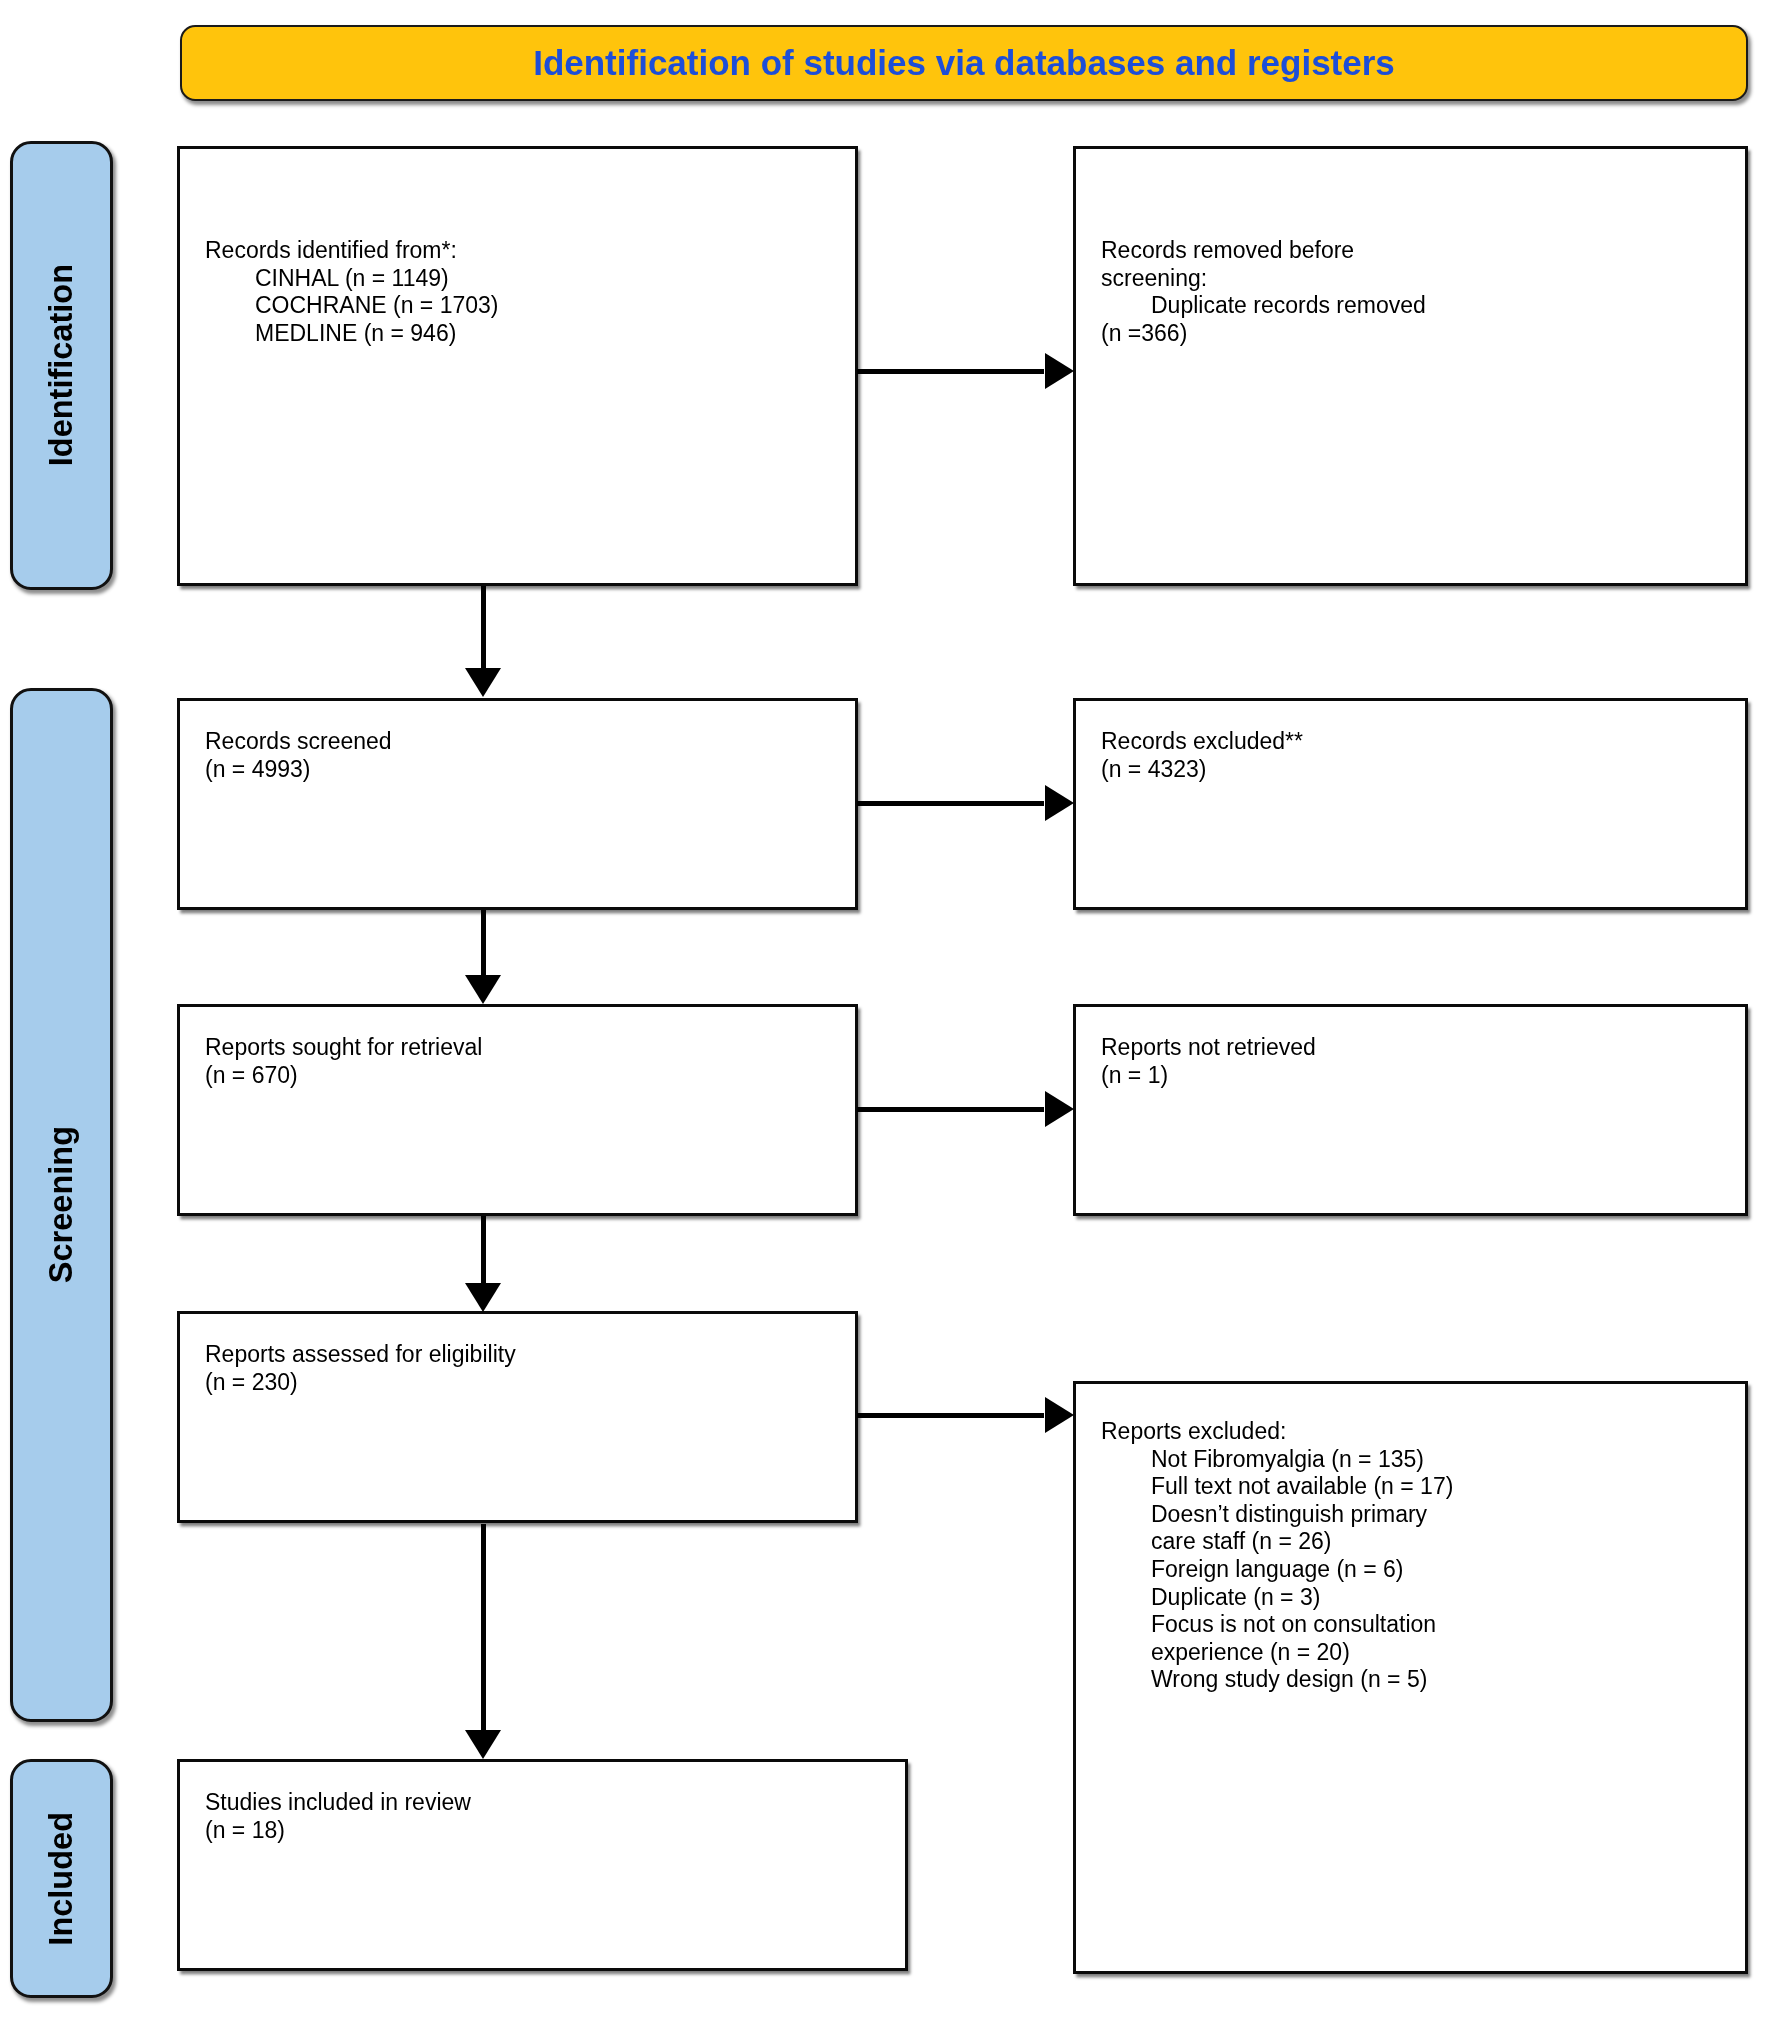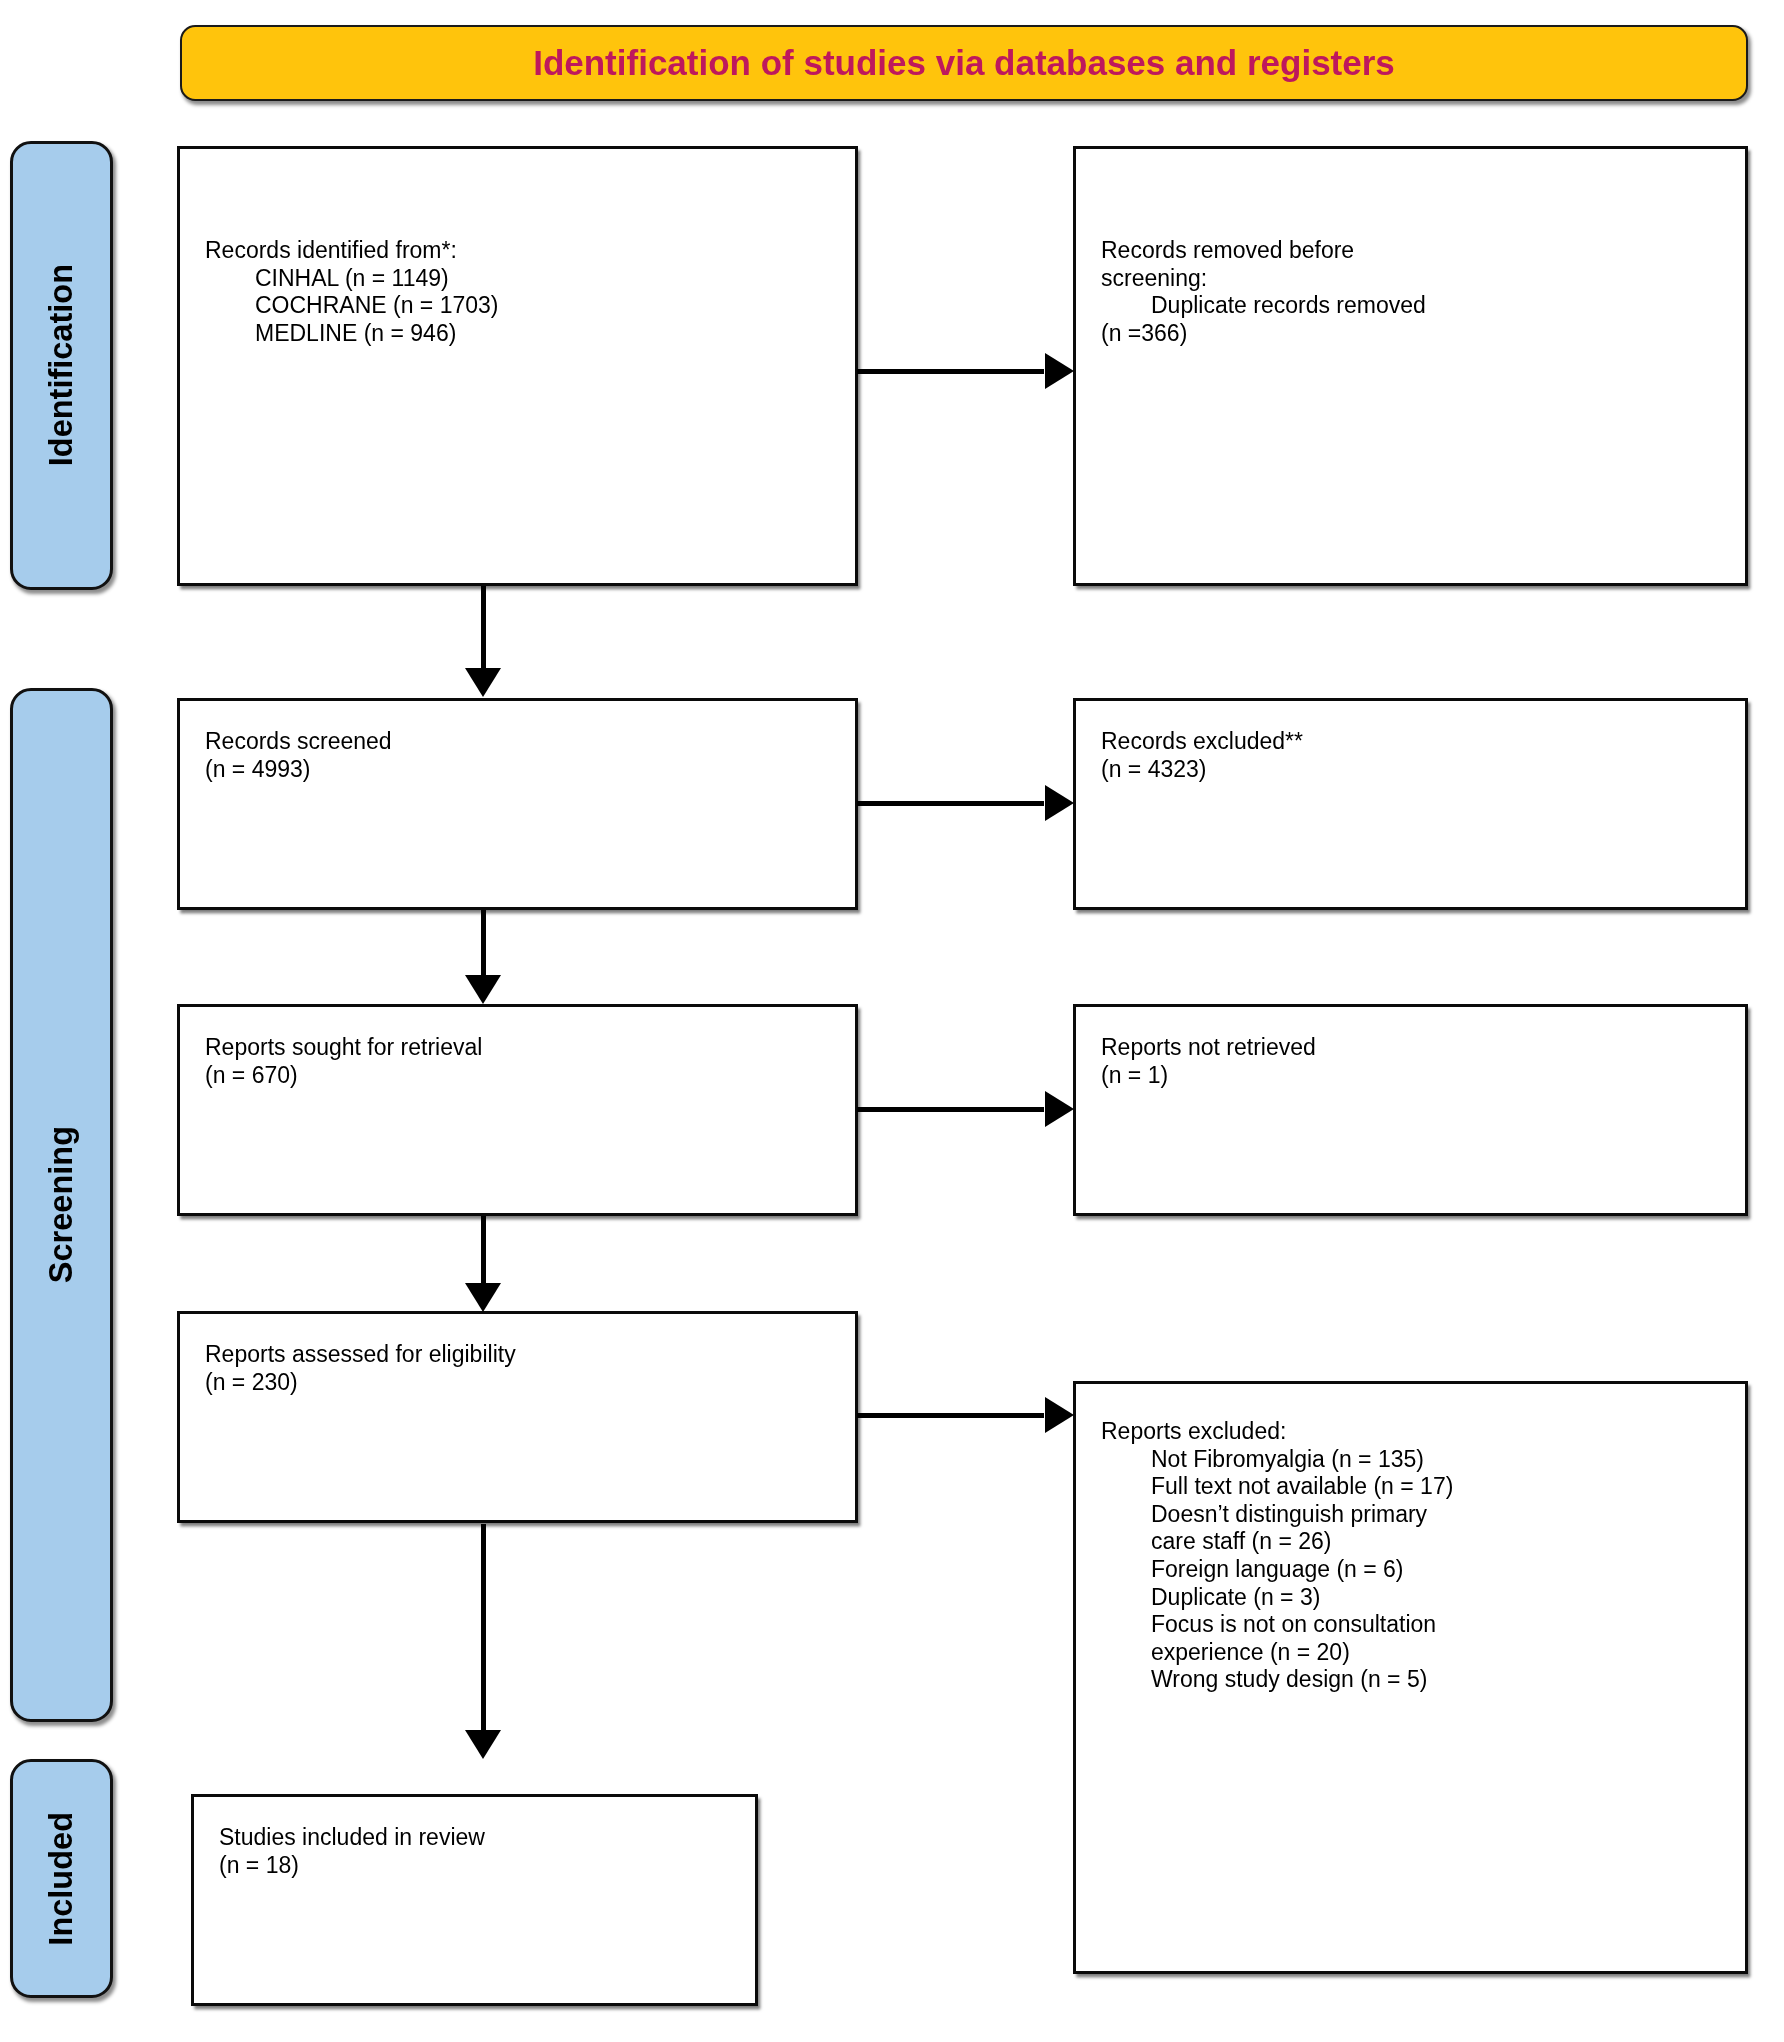--- a/index.html
+++ b/index.html
@@ -31,21 +31,21 @@
     border-radius: 15.3px;
     box-shadow: 2.9px 3.8px 3.8px rgba(0,0,0,0.45);
     display: flex;
     align-items: center;
     justify-content: center;
     box-sizing: border-box;
   }
   .header-banner .header-text {
     font-size: 35px;
     font-weight: bold;
-    color: #be185d;
+    color: #1d4ed8;
     letter-spacing: 0px;
     white-space: nowrap;
   }
 
   
   .stage-label {
     position: absolute;
     background: #A6CCEC;
     border: 3.8px solid #111111;
     border-radius: 21px;
@@ -88,21 +88,21 @@
   }
   .flow-box .line.indent {
     padding-left: 50px;
   }
 
   
   #box-identified    { left: 177px; top: 146px;  width: 681px; height: 440px; }
   #box-screened      { left: 177px; top: 698px;  width: 681px; height: 212px; }
   #box-sought        { left: 177px; top: 1004px; width: 681px; height: 212px; }
   #box-assessed      { left: 177px; top: 1311px; width: 681px; height: 212px; }
-  #box-included      { left: 191px; top: 1759px; width: 567px; height: 212px; margin-top: 35px; }
+  #box-included      { left: 177px; top: 1759px; width: 731px; height: 212px; }
 
   
   #box-removed       { left: 1073px; top: 146px;  width: 675px; height: 440px; }
   #box-excluded-recs { left: 1073px; top: 698px;  width: 675px; height: 212px; }
   #box-not-retrieved { left: 1073px; top: 1004px; width: 675px; height: 212px; }
   #box-excluded-reps { left: 1073px; top: 1338px; width: 675px; height: 593px; margin-top: 43px; }
 
   #box-identified .box-body { padding-top: 88px; }
   #box-removed .box-body    { padding-top: 88px; }
   #box-excluded-reps .box-body { padding-top: 34px; }

